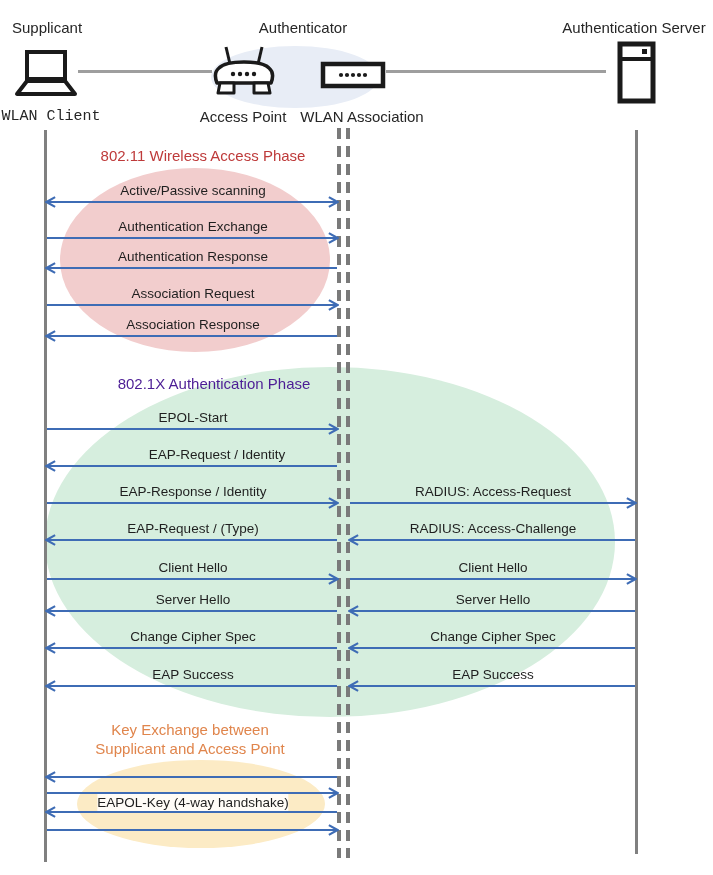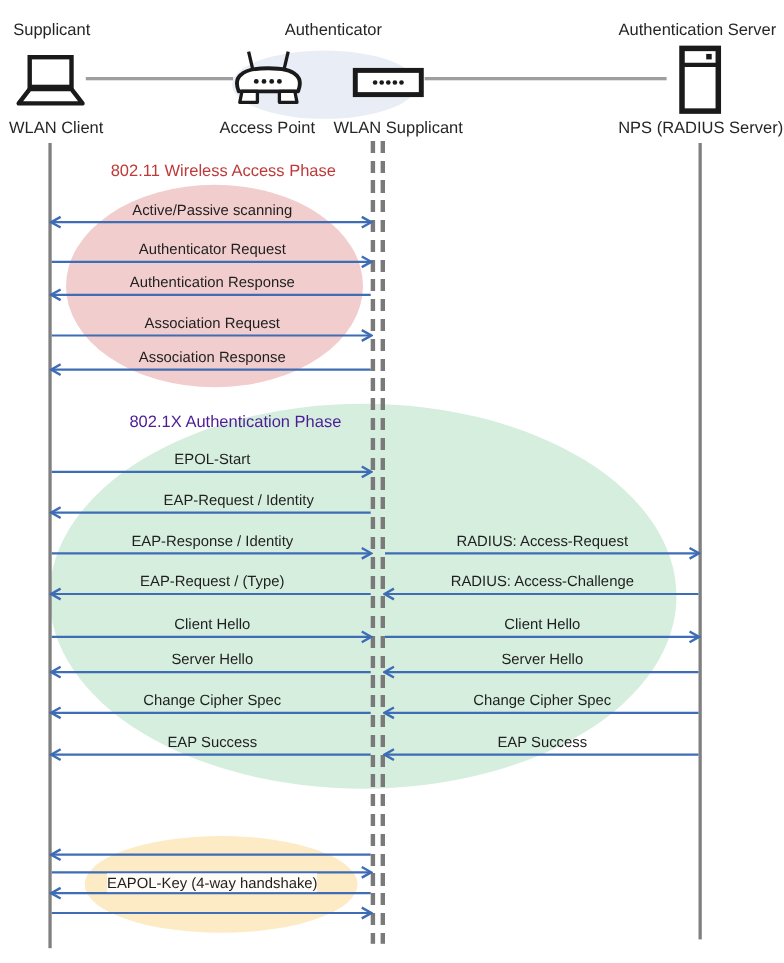--- a/index.html
+++ b/index.html
@@ -70,36 +70,39 @@
     <circle cx="39" cy="14" r="2.1" fill="#1a1a1a"></circle>
     <circle cx="45" cy="14" r="2.1" fill="#1a1a1a"></circle>
   </svg>
 
   <svg class="icon" style="left:617px;top:41px;" width="40" height="63" viewBox="0 0 40 63">
     <rect x="3" y="3" width="33" height="57" fill="#ffffff" stroke="#1a1a1a" stroke-width="5"></rect>
     <line x1="3" y1="18" x2="36" y2="18" stroke="#1a1a1a" stroke-width="4"></line>
     <rect x="25" y="8" width="5" height="5" fill="#1a1a1a"></rect>
   </svg>
 
-  <div class="device-label centered" style="left:51px;top:108px;">WLAN Client</div>
+  <div class="device-label centered" style="left:51px;top:108px;font-family:Liberation Mono, monospace;">WLAN Client</div>
   <div class="device-label centered" style="left:243px;top:108px;">Access Point</div>
-  <div class="device-label centered" style="left:362px;top:108px;">WLAN Supplicant</div>
-  <div class="device-label centered" style="left:637px;top:108px;">NPS (RADIUS Server)</div>
+  <div class="device-label centered" style="left:362px;top:108px;">WLAN Association</div>
 
   <div class="ellipse" style="left: 60px; top: 168px; width: 270px; height: 184px; background: rgb(242, 205, 205);"></div>
   <div class="ellipse" style="left: 45px; top: 367px; width: 570px; height: 350px; background: rgb(214, 238, 222);"></div>
   <div class="ellipse" style="left: 77px; top: 760px; width: 248px; height: 88px; background: rgb(252, 235, 197);"></div>
 
   <div class="lifeline" style="left:44px;top:130px;height:732px;"></div>
   <div class="lifeline-dashed" style="left:337px;top:128px;height:730px;"></div>
   <div class="lifeline-dashed" style="left:346px;top:128px;height:730px;"></div>
   <div class="lifeline" style="left:635px;top:130px;height:724px;"></div>
 
   <div class="phase-title" style="left: 203px; top: 147px; color: rgb(190, 58, 58);">802.11 Wireless Access Phase</div>
   <div class="phase-title" style="left: 214px; top: 375px; color: #4c1d95;">802.1X Authentication Phase</div>
+  <div class="phase-title" style="left: 190px; top: 720px; text-align: center; line-height: 19px; color: rgb(224, 133, 76);">
+    <div>Key Exchange between</div>
+    <div>Supplicant and Access Point</div>
+  </div>
 
   <svg id="arrow-svg" width="713" height="875" viewBox="0 0 713 875">
     <defs>
       <marker id="ah-r" markerUnits="userSpaceOnUse" markerWidth="13" markerHeight="13" viewBox="0 0 12 12" refX="10" refY="6" orient="auto">
         <path d="M2.5 1.5 L10.5 6 L2.5 10.5" fill="none" stroke="#3e6cb5" stroke-width="2"></path>
       </marker>
       <marker id="ah-l" markerUnits="userSpaceOnUse" markerWidth="13" markerHeight="13" viewBox="0 0 12 12" refX="2" refY="6" orient="auto">
         <path d="M9.5 1.5 L1.5 6 L9.5 10.5" fill="none" stroke="#3e6cb5" stroke-width="2"></path>
       </marker>
     </defs>
@@ -123,21 +126,21 @@
       <line x1="47" y1="686" x2="337" y2="686" stroke="#3e6cb5" stroke-width="2" marker-start="url(#ah-l)"></line>
       <line x1="350" y1="686" x2="635" y2="686" stroke="#3e6cb5" stroke-width="2" marker-start="url(#ah-l)"></line>
       <line x1="47" y1="777" x2="337" y2="777" stroke="#3e6cb5" stroke-width="2" marker-start="url(#ah-l)"></line>
       <line x1="47" y1="793" x2="337" y2="793" stroke="#3e6cb5" stroke-width="2" marker-end="url(#ah-r)"></line>
       <line x1="47" y1="812" x2="337" y2="812" stroke="#3e6cb5" stroke-width="2" marker-start="url(#ah-l)"></line>
       <line x1="47" y1="830" x2="337" y2="830" stroke="#3e6cb5" stroke-width="2" marker-end="url(#ah-r)"></line>
     </svg>
 
   <div id="labels">
       <div class="msg-label" style="left: 193px; top: 182px;">Active/Passive scanning</div>
-      <div class="msg-label" style="left: 193px; top: 218px;">Authenticator Request</div>
+      <div class="msg-label" style="left: 193px; top: 218px;">Authentication Exchange</div>
       <div class="msg-label" style="left: 193px; top: 248px;">Authentication Response</div>
       <div class="msg-label" style="left: 193px; top: 285px;">Association Request</div>
       <div class="msg-label" style="left: 193px; top: 316px;">Association Response</div>
       <div class="msg-label" style="left: 193px; top: 409px;">EPOL-Start</div>
       <div class="msg-label" style="left: 193px; top: 446px; padding-left: 48px;">EAP-Request / Identity</div>
       <div class="msg-label" style="left: 193px; top: 483px;">EAP-Response / Identity</div>
       <div class="msg-label" style="left: 493px; top: 483px;">RADIUS: Access-Request</div>
       <div class="msg-label" style="left: 193px; top: 520px;">EAP-Request / (Type)</div>
       <div class="msg-label" style="left: 493px; top: 520px;">RADIUS: Access-Challenge</div>
       <div class="msg-label" style="left: 193px; top: 559px;">Client Hello</div>

